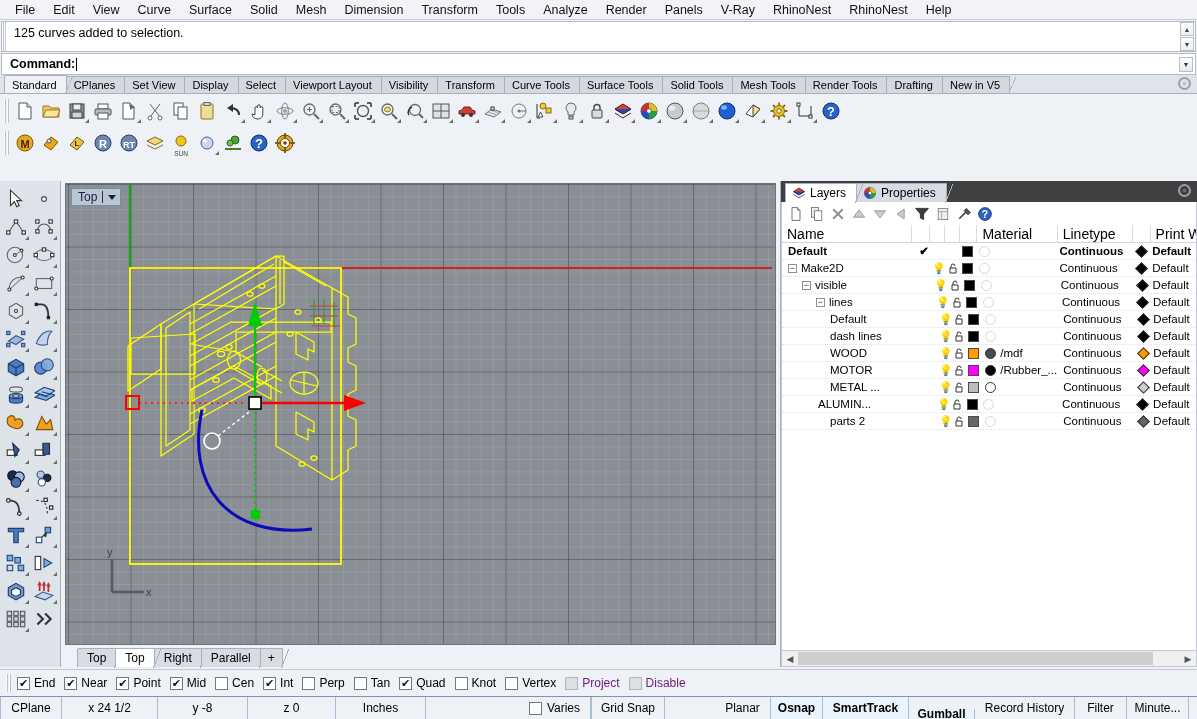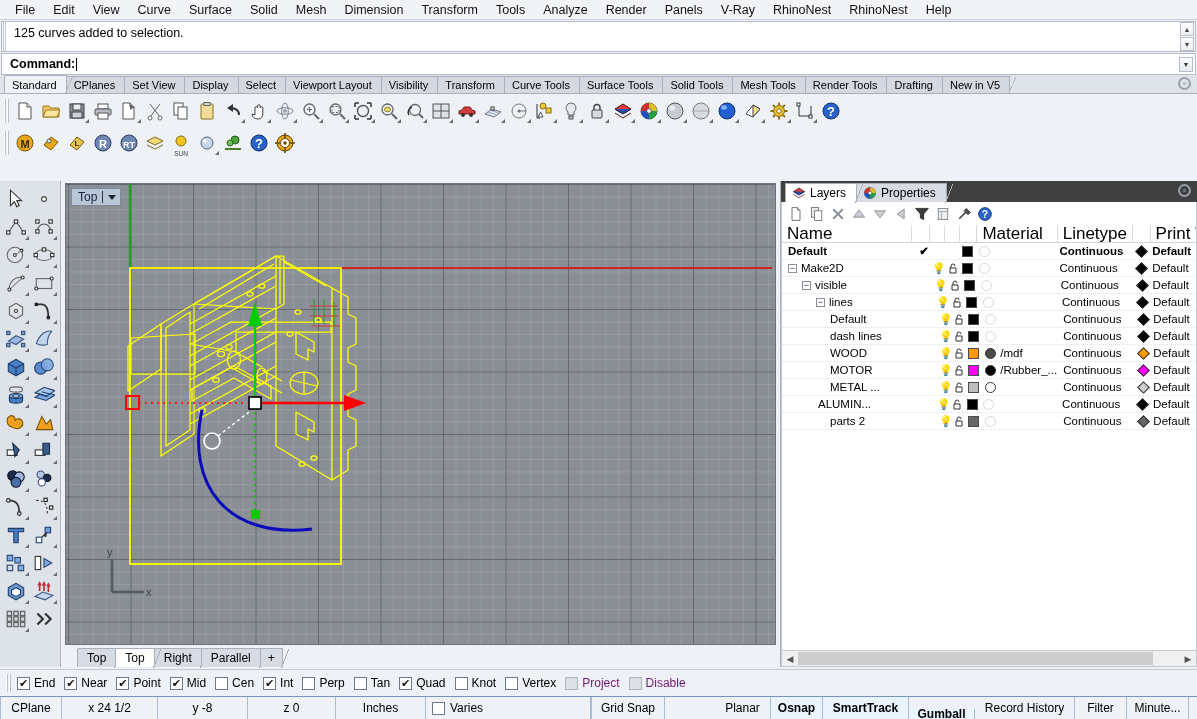--- a/index.html
+++ b/index.html
@@ -184,21 +184,21 @@
     height: 23px; background: #fff; display: flex; align-items: center;
     padding-left: 3px; border-left:1px solid #c3c8d1; border-right:1px solid #c3c8d1;
   }
   .ptoolbar .ibtn { width: 21px; height: 21px; }
   .layergrid {
     flex: 1 1 auto; background: #fff; border: 1px solid #c3c8d1; border-top: none;
     display: flex; flex-direction: column; overflow: hidden;
   }
   .lghead {
     display: flex; height: 18px; align-items: center;
-    border-bottom: 1px solid #cfd4dc; background: #fff; font-size: 17px;
+    border-bottom: 1px solid #cfd4dc; background: #fff; font-size: 14px;
   }
   .lghead .hc { border-right: 1px solid #d7dbe2; height: 100%; display:flex; align-items:center; padding-left: 5px; overflow:hidden; white-space:nowrap;}
   .lgrow {
     display: flex; height: 17px; align-items: center; font-size: 11.5px;
     border-bottom: 1px dotted #dfe3e9;
   }
   .lgrow .c { height: 100%; display: flex; align-items: center; overflow: hidden; white-space: nowrap;}
   .lgrow.selected { font-weight: bold; }
   .c-name { width: 175px; padding-left: 4px; }
   .c-cur  { width: 22px; justify-content: center; }
@@ -1515,21 +1515,21 @@
         <span>Disable</span>
       </div>
     </div>
 
   <div class="statusbar">
     <div class="sbcell" style="width:62px">CPlane</div>
     <div class="sbcell" style="width:96px">x 24 1/2</div>
     <div class="sbcell" style="width:90px">y -8</div>
     <div class="sbcell" style="width:88px">z 0</div>
     <div class="sbcell" style="width:90px">Inches</div>
-    <div class="sbcell" style="width:165px;justify-content:flex-start;gap:5px;padding-left:6px">
+    <div class="sbcell" style="width:165px;justify-content:flex-end;gap:5px;padding-left:6px">
       <span class="cbox"></span>
       <span>Varies</span>
     </div>
     <div id="sbtoggles" style="display:flex;flex:1 1 auto">
         <div class="sbcell" style="width: 74px;">Grid Snap</div>
         <div class="sbcell" style="width: 50px; margin-top: 36px;">Ortho</div>
         <div class="sbcell" style="width: 56px;">Planar</div>
         <div class="sbcell on" style="width: 52px;">Osnap</div>
         <div class="sbcell on" style="width: 86px;">SmartTrack</div>
         <div class="sbcell on" style="width: 66px; margin-top: 12px;">Gumball</div>

